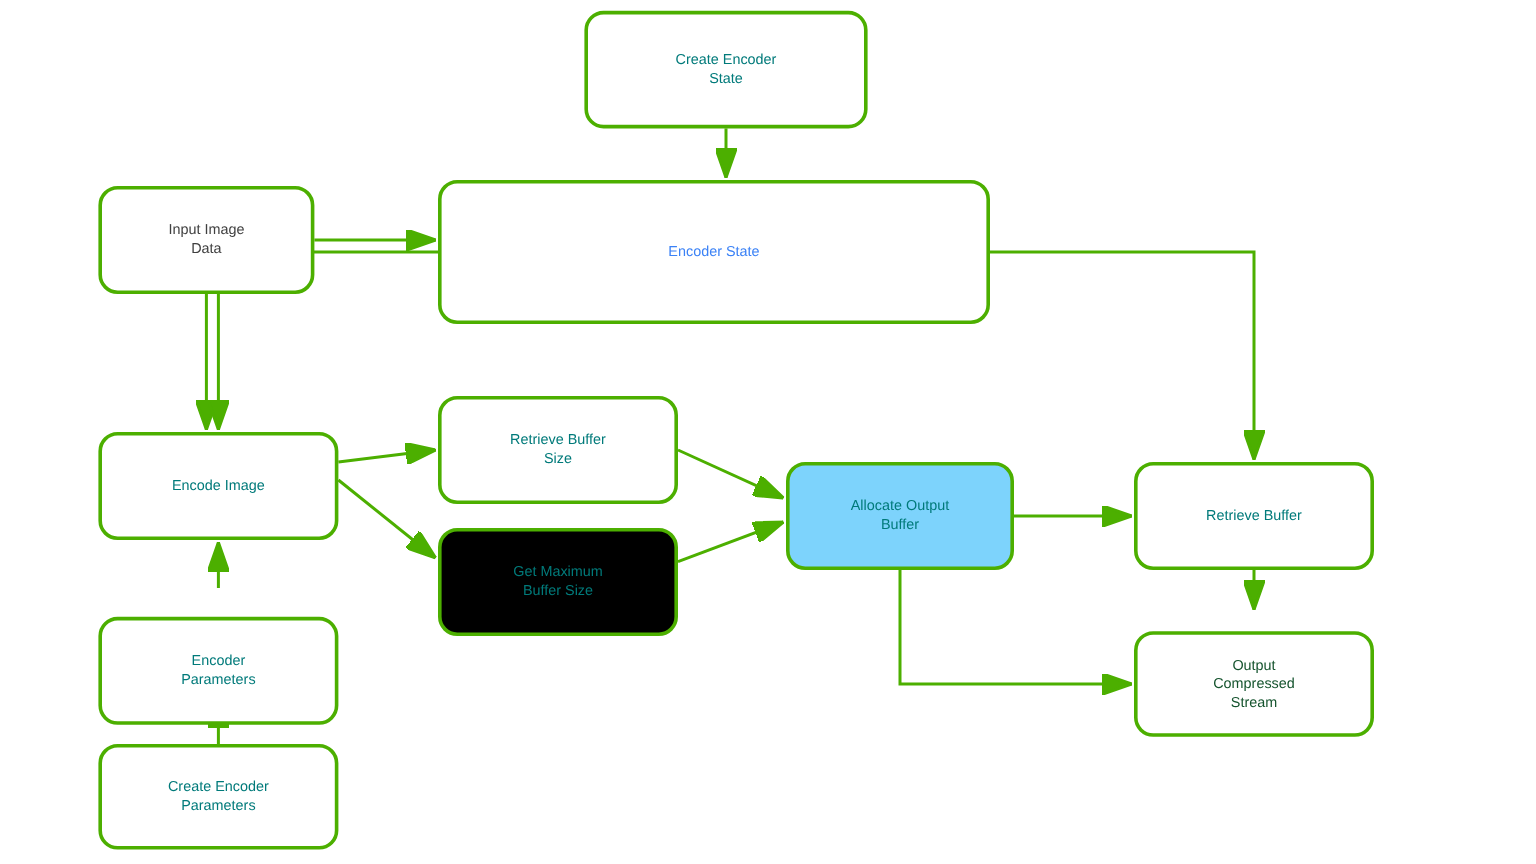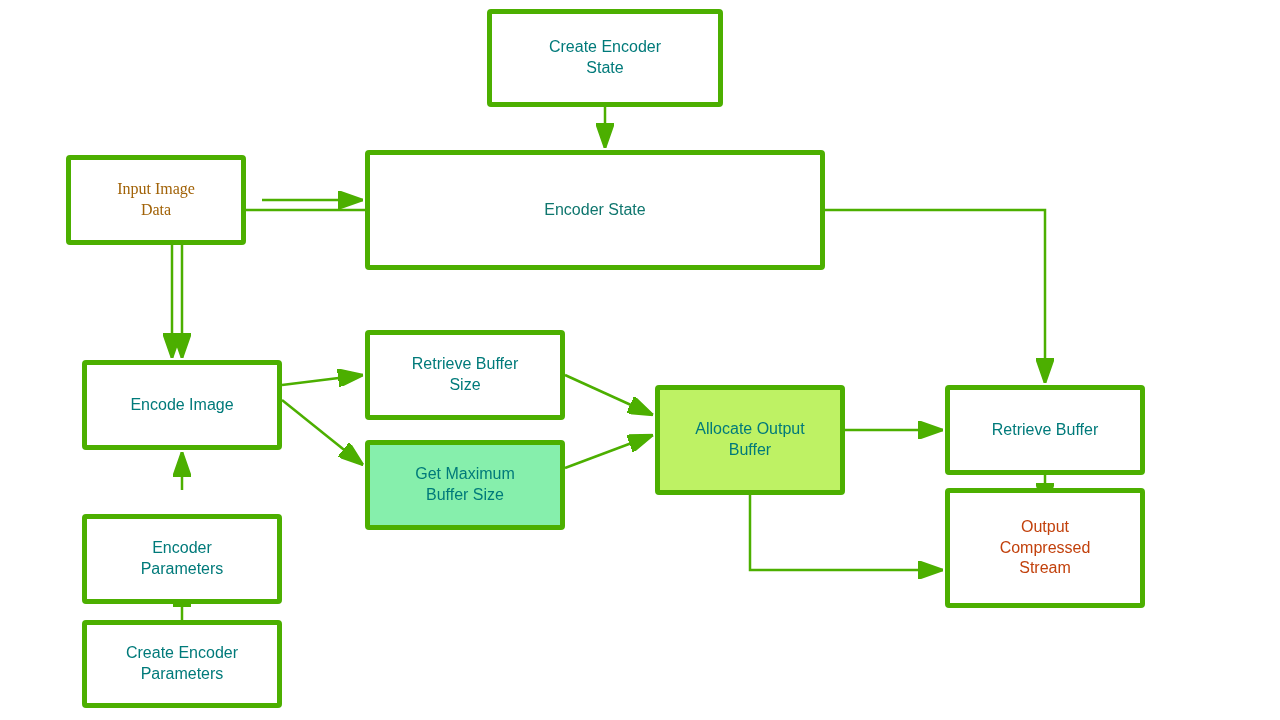--- a/index.html
+++ b/index.html
@@ -11,25 +11,25 @@
       overflow: hidden;
       position: relative;
     }
     .diagram-container {
       width: 1280px;
       height: 720px;
       position: relative;
     }
     .node {
       position: absolute;
-      border: 5px solid #0369a1;
-      border-radius: 4px;
+      border: 3px solid #0369a1;
+      border-radius: 16px;
       background: #fff;
       color: #007a7a;
-      font-size: 16px;
+      font-size: 12px;
       font-weight: 500;
       display: flex;
       align-items: center;
       justify-content: center;
       text-align: center;
       line-height: 1.3;
     }
     svg.arrows {
       position: absolute;
       top: 0; left: 0;
@@ -83,33 +83,33 @@
 
     <line x1="182" y1="490" x2="182" y2="452" marker-end="url(#arrowhead)" style="stroke: rgb(76, 175, 0);"></line>
 
     <line x1="182" y1="620" x2="182" y2="582" marker-end="url(#arrowhead)" style="stroke: rgb(76, 175, 0);"></line>
 
     <polyline points="365,210 182,210 182,358" marker-end="url(#arrowhead)" style="stroke: rgb(76, 175, 0);"></polyline>
   </svg>
 
   <div class="node" style="left: 487px; top: 9px; width: 236px; height: 98px; border-color: rgb(76, 175, 0); color: rgb(0, 122, 122); background: rgb(255, 255, 255);">Create Encoder<br>State</div>
 
-  <div class="node" style="left: 365px; top: 150px; width: 460px; height: 120px; border-color: rgb(76, 175, 0); color: #0f766e; background: rgb(255, 255, 255);">Encoder State</div>
+  <div class="node" style="left: 365px; top: 150px; width: 460px; height: 120px; border-color: rgb(76, 175, 0); color: #3b82f6; background: rgb(255, 255, 255);">Encoder State</div>
 
-  <div class="node" style="left: 66px; top: 155px; width: 180px; height: 90px; border-color: rgb(76, 175, 0); color: #a16207; background: rgb(255, 255, 255); font-family: Liberation Serif, serif;">Input Image<br>Data</div>
+  <div class="node" style="left: 82px; top: 155px; width: 180px; height: 90px; border-color: rgb(76, 175, 0); color: #404040; background: rgb(255, 255, 255);">Input Image<br>Data</div>
 
   <div class="node" style="left: 82px; top: 360px; width: 200px; height: 90px; border-color: rgb(76, 175, 0); color: rgb(0, 122, 122); background: rgb(255, 255, 255); text-align: center;">Encode Image</div>
 
   <div class="node" style="left: 82px; top: 514px; width: 200px; height: 90px; border-color: rgb(76, 175, 0); color: rgb(0, 122, 122); background: rgb(255, 255, 255);">Encoder<br>Parameters</div>
 
   <div class="node" style="left: 82px; top: 620px; width: 200px; height: 88px; border-color: rgb(76, 175, 0); color: rgb(0, 122, 122); background: rgb(255, 255, 255);">Create Encoder<br>Parameters</div>
 
   <div class="node" style="left: 365px; top: 330px; width: 200px; height: 90px; border-color: rgb(76, 175, 0); color: rgb(0, 122, 122); background: rgb(255, 255, 255);">Retrieve Buffer<br>Size</div>
 
-  <div class="node" style="left: 365px; top: 440px; width: 200px; height: 90px; border-color: rgb(76, 175, 0); color: rgb(0, 122, 122); background: #86efac;">Get Maximum<br>Buffer Size</div>
+  <div class="node" style="left: 365px; top: 440px; width: 200px; height: 90px; border-color: rgb(76, 175, 0); color: rgb(0, 122, 122); background: #000000;">Get Maximum<br>Buffer Size</div>
 
-  <div class="node" style="left: 655px; top: 385px; width: 190px; height: 110px; border-color: rgb(76, 175, 0); color: rgb(0, 122, 122); background: #bef264;">Allocate Output<br>Buffer</div>
+  <div class="node" style="left: 655px; top: 385px; width: 190px; height: 90px; border-color: rgb(76, 175, 0); color: rgb(0, 122, 122); background: #7dd3fc;">Allocate Output<br>Buffer</div>
 
   <div class="node" style="left: 945px; top: 385px; width: 200px; height: 90px; border-color: rgb(76, 175, 0); color: rgb(0, 122, 122); background: rgb(255, 255, 255);">Retrieve Buffer</div>
 
-  <div class="node" style="left: 945px; top: 488px; width: 200px; height: 120px; border-color: rgb(76, 175, 0); color: #c2410c; background: rgb(255, 255, 255);">Output<br>Compressed<br>Stream</div>
+  <div class="node" style="left: 945px; top: 526px; width: 200px; height: 88px; border-color: rgb(76, 175, 0); color: #14532d; background: rgb(255, 255, 255);">Output<br>Compressed<br>Stream</div>
 
 </div>
 
 </body></html>

